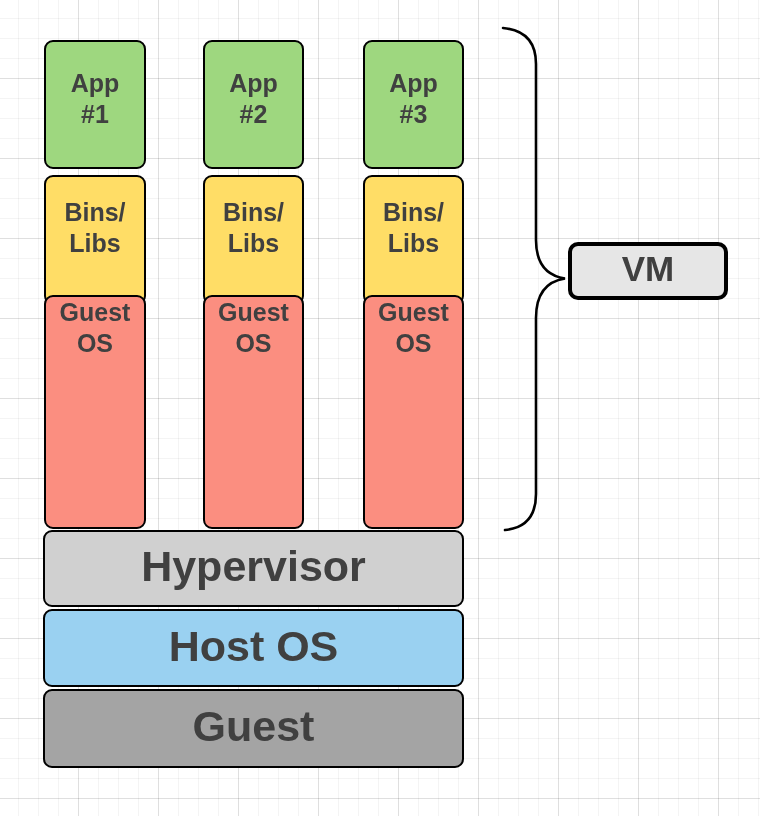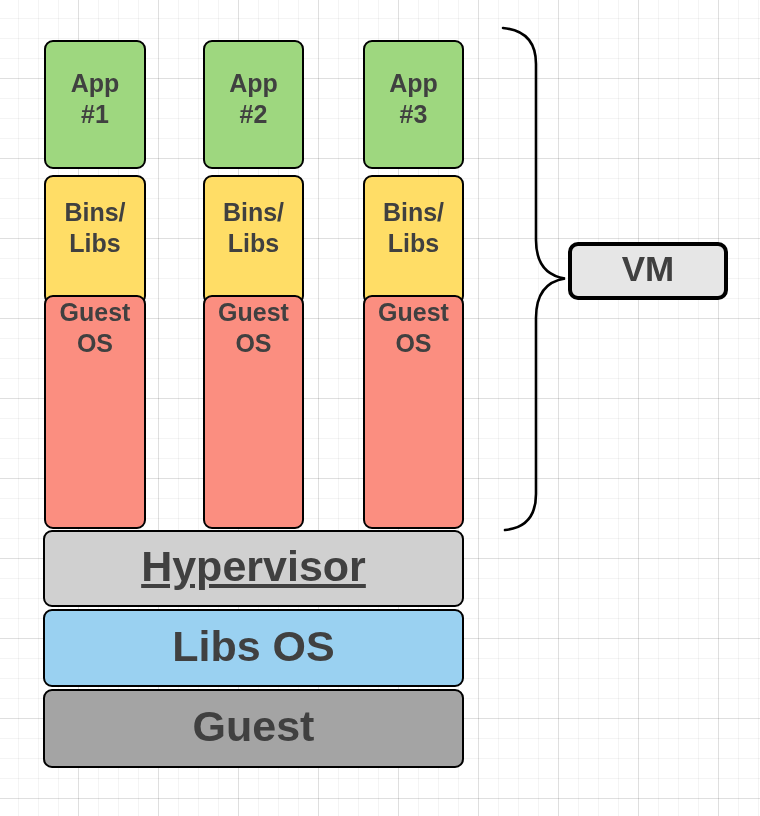--- a/index.html
+++ b/index.html
@@ -114,25 +114,25 @@
   </div>
   <div class="box stackbox bins c3" style="background-color: rgb(255, 221, 102);">
     <span class="label">Bins/
 Libs</span>
   </div>
   <div class="box stackbox guest c3" style="background-color: rgb(251, 142, 128);">
     <span class="label">Guest
 OS</span>
   </div>
 
-  <div class="box layer hypervisor" style="background-color: rgb(208, 208, 208); text-decoration: underline;">
+  <div class="box layer hypervisor" style="background-color: rgb(208, 208, 208);">
     <span class="label">Hypervisor</span>
   </div>
   <div class="box layer hostos" style="background-color: rgb(154, 209, 241);">
-    <span class="label">Libs OS</span>
+    <span class="label">Host OS</span>
   </div>
   <div class="box layer server" style="background-color: rgb(164, 164, 164);">
     <span class="label">Guest</span>
   </div>
 
   <svg class="brace-svg" width="760" height="816" viewBox="0 0 760 816">
     <path d="M 503 28
              Q 536 31 536 64
              L 536 240
              Q 536 274 565 278.5

